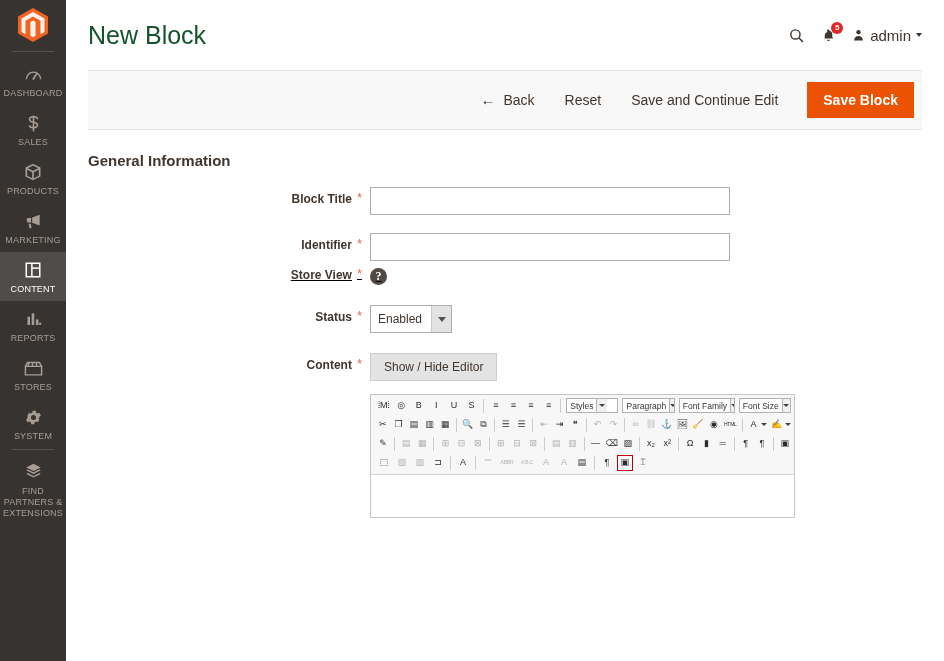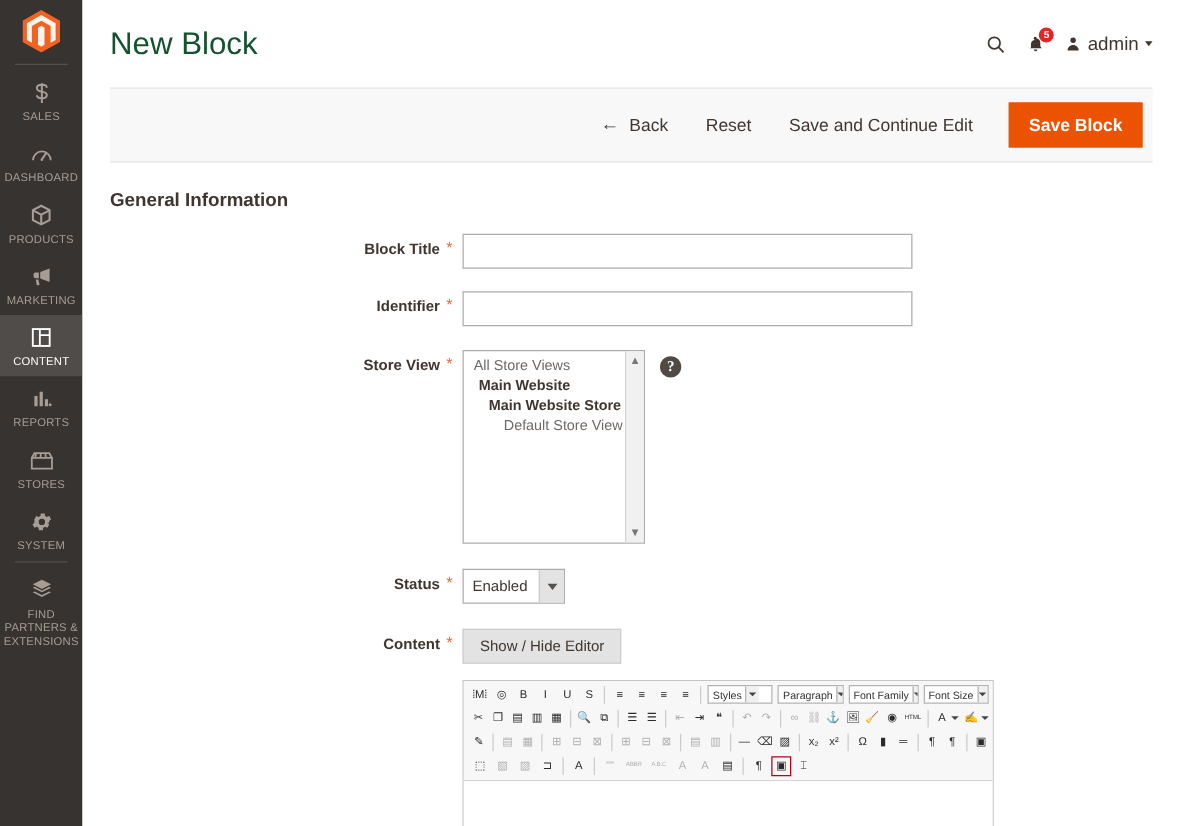--- a/index.html
+++ b/index.html
@@ -236,37 +236,37 @@
     <svg class="logo-hex" width="30" height="34" viewBox="0 0 30 34">
       <polygon points="15,0 30,8.5 30,25.5 15,34 0,25.5 0,8.5" fill="#f26322"></polygon>
       <polygon points="15,4 26.5,10.6 26.5,24 22.5,26.2 22.5,12.8 15,8.6 7.5,12.8 7.5,26.2 3.5,24 3.5,10.6" fill="#ffffff" opacity="0.92"></polygon>
       <polygon points="15,12.6 17.6,14.1 17.6,27.8 15,29.3 12.4,27.8 12.4,14.1" fill="#ffffff" opacity="0.92"></polygon>
     </svg>
   </div>
   <div class="nav-sep"></div>
 
   <div class="nav-item">
     <span class="nav-icon">
-      <svg width="19" height="19" viewBox="0 0 24 24" fill="none" stroke="currentColor" stroke-width="2">
-        <line x1="12" y1="2" x2="12" y2="22"></line>
-        <path d="M17 6.5c0-2-2.2-3-5-3s-5 1.2-5 3.2S9 10 12 10.5s5 1.3 5 3.4-2.2 3.3-5 3.3-5-1-5-3" fill="none"></path>
-      </svg>
-    </span>
-    <span class="nav-label">SALES</span>
-  </div>
-
-  <div class="nav-item">
-    <span class="nav-icon">
       <svg width="19" height="19" viewBox="0 0 24 24" fill="none" stroke="currentColor" stroke-width="1.8">
         <path d="M3 18a9 9 0 1 1 18 0" fill="none"></path>
         <line x1="12" y1="17" x2="16.5" y2="10.5" stroke-width="2"></line>
         <circle cx="12" cy="17.5" r="1.3" fill="currentColor" stroke="none"></circle>
       </svg>
     </span>
     <span class="nav-label">DASHBOARD</span>
+  </div>
+
+  <div class="nav-item">
+    <span class="nav-icon">
+      <svg width="19" height="19" viewBox="0 0 24 24" fill="none" stroke="currentColor" stroke-width="2">
+        <line x1="12" y1="2" x2="12" y2="22"></line>
+        <path d="M17 6.5c0-2-2.2-3-5-3s-5 1.2-5 3.2S9 10 12 10.5s5 1.3 5 3.4-2.2 3.3-5 3.3-5-1-5-3" fill="none"></path>
+      </svg>
+    </span>
+    <span class="nav-label">SALES</span>
   </div>
 
   <div class="nav-item">
     <span class="nav-icon">
       <svg width="20" height="20" viewBox="0 0 24 24" fill="currentColor">
         <path d="M12 2 3 6.6v10.8L12 22l9-4.6V6.6L12 2zm0 2.3 6.2 3.1L12 10.5 5.8 7.4 12 4.3zM5 9.2l6 3v7.2l-6-3V9.2zm8 10.2v-7.2l6-3v7.2l-6 3z"></path>
       </svg>
     </span>
     <span class="nav-label">PRODUCTS</span>
   </div>
@@ -402,36 +402,26 @@
     <div class="field-row">
       <div class="field-label-col">
         <span class="field-label">Identifier</span>
         <span class="req-star">*</span>
       </div>
       <div class="field-ctrl">
         <input class="txt" type="text" value="" style="">
       </div>
     </div>
 
-    <div class="field-row" style="margin-top:19px;">
+    <div class="field-row" style="margin-top:2px;text-decoration:underline;">
       <div class="field-label-col">
         <span class="field-label">Store View</span>
         <span class="req-star">*</span>
       </div>
       <div class="field-ctrl">
-        <div class="msel">
-          <div class="msel-opt">All Store Views</div>
-          <div class="msel-opt lvl1">Main Website</div>
-          <div class="msel-opt lvl2">Main Website Store</div>
-          <div class="msel-opt lvl3">Default Store View</div>
-          <div class="msel-sb">
-            <span class="sb-arrow">▲</span>
-            <span class="sb-arrow">▼</span>
-          </div>
-        </div>
         <div class="help-circle">?</div>
       </div>
     </div>
 
     <div class="field-row" style="margin-top:20px;">
       <div class="field-label-col">
         <span class="field-label">Status</span>
         <span class="req-star">*</span>
       </div>
       <div class="field-ctrl">

